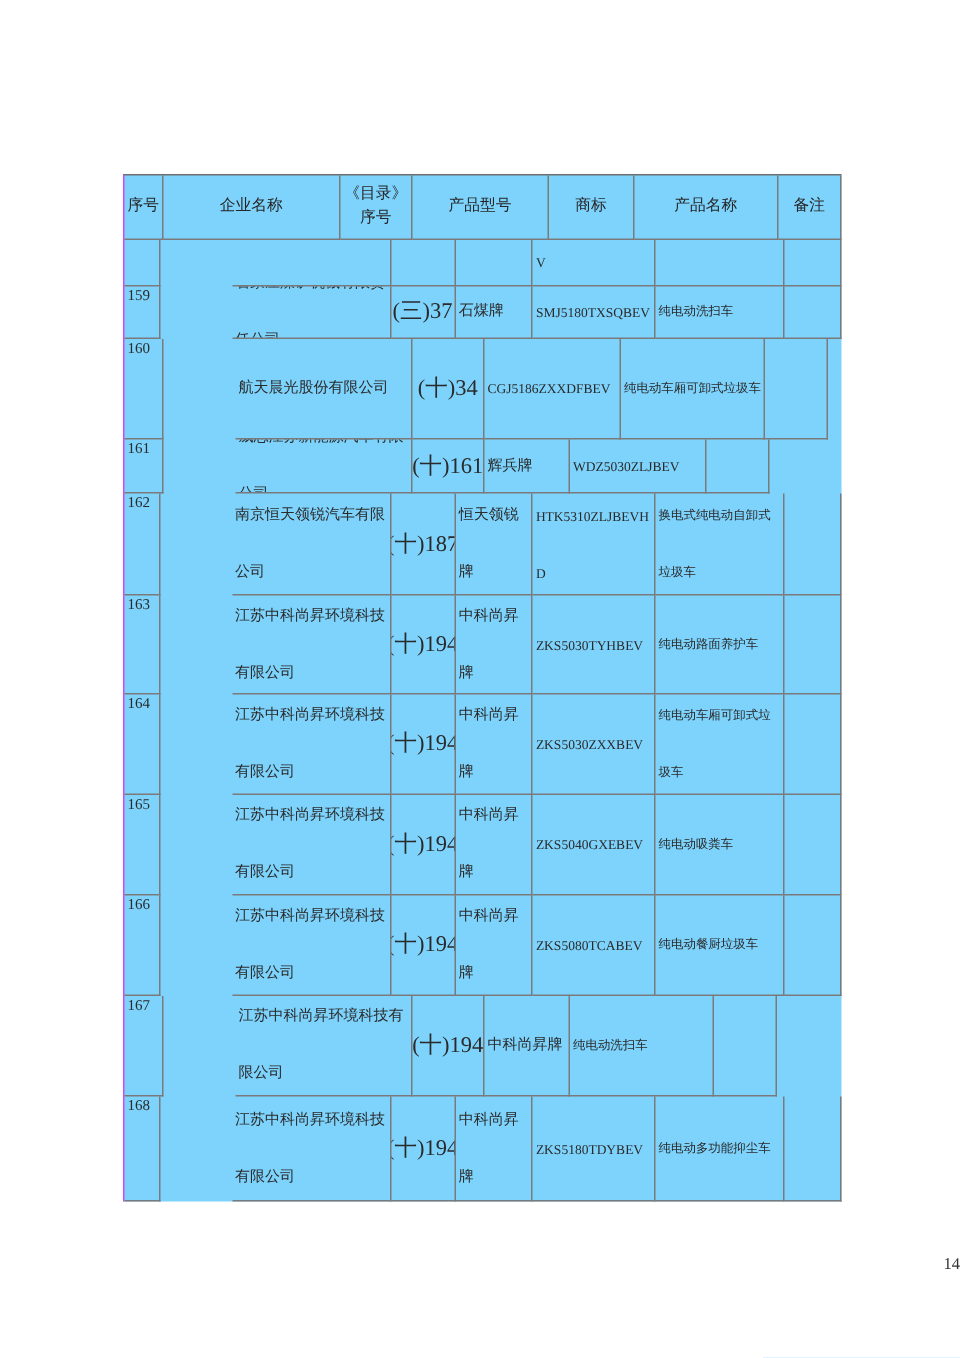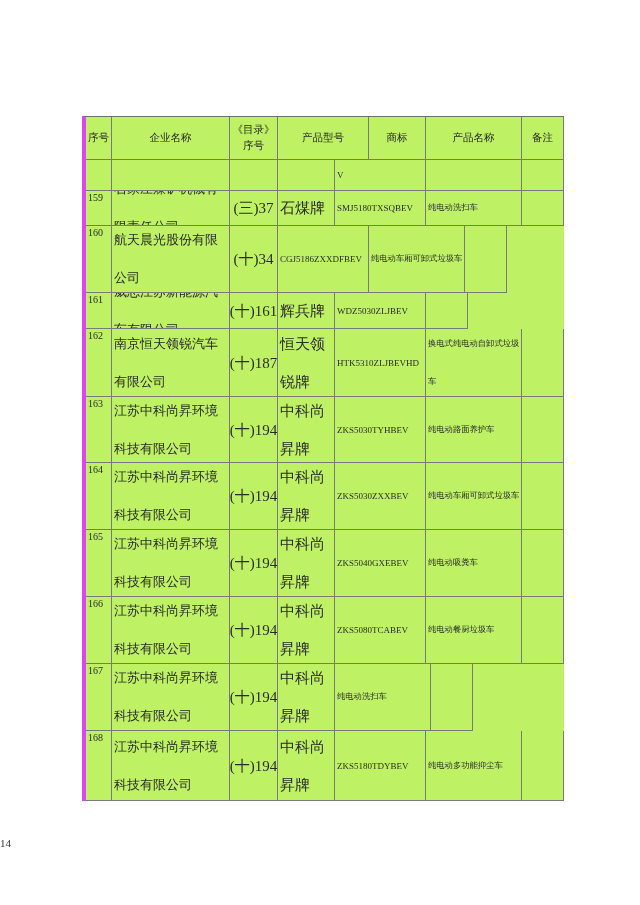--- a/index.html
+++ b/index.html
@@ -20,22 +20,22 @@
     inset: 0;
     background: #fff;
   }
   
   .doc-table {
     position: absolute;
     left: 82px;
     top: 116px;
     width: 478px;
     border-top: 1px solid #6f6f6f;
-    border-left: 4px solid #d946ef;
-    background: #bef264;
+    border-left: 1px solid #d946ef;
+    background: #7dd3fc;
   }
   .row {
     display: flex;
     height: 67px;
   }
   .row.header { height: 43px; }
   
   .doc-table .row:nth-child(2)  { height: 31px; }
   .doc-table .row:nth-child(3)  { height: 35px; }
   .doc-table .row:nth-child(4)  { height: 67px; }
@@ -73,49 +73,50 @@
   
   .row:not(.header) .c0 {
     display: block;
     padding: 1px 1px 0 2px;
     font-size: 10px;
     line-height: 12px;
     align-items: flex-start;
   }
   .row:not(.header) .c1 {
     padding: 0 2px;
-    font-size: 13px;
-    word-break: break-all;
+    font-size: 10px;
+    word-break: break-all;
+    margin-left: 48px;
   }
   .row:not(.header) .c2 {
     justify-content: center;
     font-size: 15px;
   }
   .row:not(.header) .c3 {
     padding: 0 2px;
-    font-size: 15px;
+    font-size: 10px;
     word-break: break-all;
   }
   .row:not(.header) .c4 {
     padding: 0 1px 0 2px;
     font-size: 9px;
     word-break: break-all;
   }
   .row:not(.header) .c5 {
     padding: 0 1px 0 2px;
     font-size: 8.3px;
     word-break: break-all;
   }
   
   .page-number {
     position: absolute;
     top: 837px;
     left: 0;
     width: 100%;
-    text-align: left;
+    text-align: right;
     font-size: 11px;
     color: #333;
   }
 </style>
 </head>
 <body>
 
 <div class="page">
   <div class="doc-table">
       <div class="row header">

